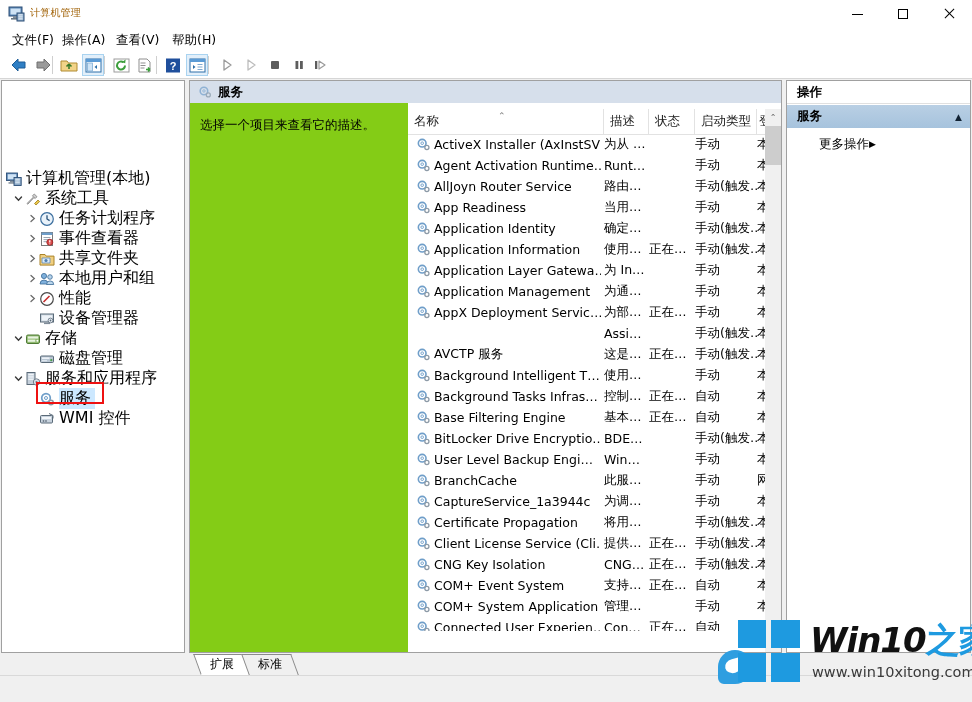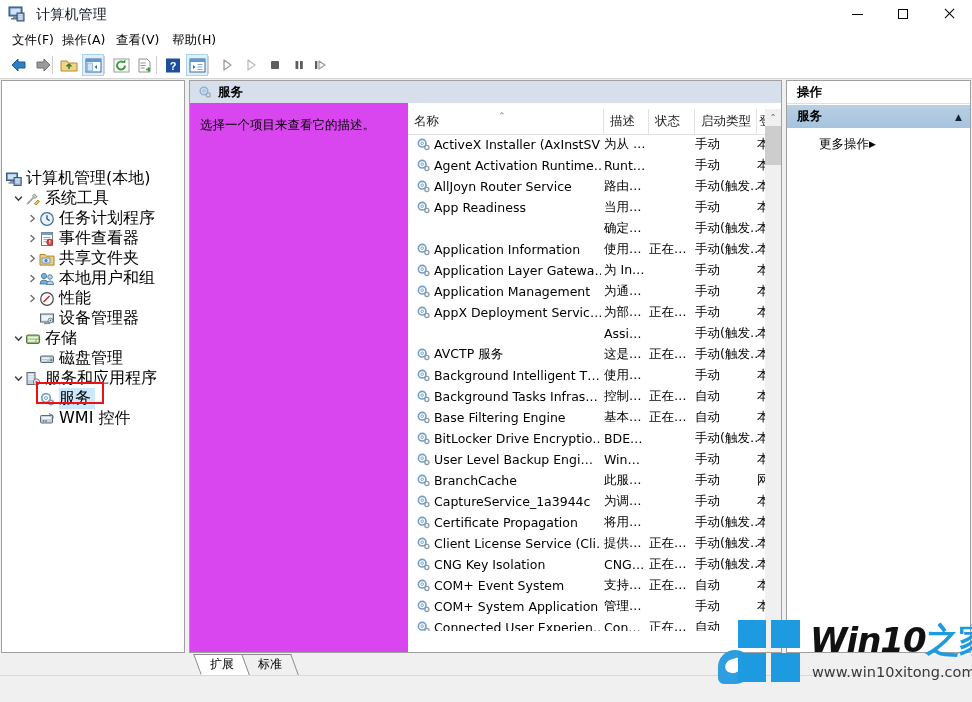--- a/index.html
+++ b/index.html
@@ -14,21 +14,21 @@
 
   
   .titlebar{
     position:absolute;left:0;top:0;width:972px;height:28px;
     background:#ffffff;border-bottom:1px solid #ffffff;
   }
   .title-icon{
     position:absolute;left:8px;top:5px;width:18px;height:18px;
   }
   .title-text{
-    position:absolute;left:36px;top:6px;font-size:14px;color:#0f172a;
+    position:absolute;left:30px;top:6px;font-size:10px;color:#a16207;
     white-space:nowrap;letter-spacing:.2px;
   }
   .wbtn{
     position:absolute;top:0;width:46px;height:28px;
     display:flex;align-items:center;justify-content:center;cursor:default;
   }
   .wb-min{left:834px;}
   .wb-max{left:880px;}
   .wb-cls{left:926px;}
   .glyph-min{width:11px;height:1px;background:#000;}
@@ -93,21 +93,21 @@
     position:absolute;left:189px;top:1px;width:593px;height:573px;
     background:#ffffff;border:1px solid #a0a0a0;box-sizing:border-box;overflow:hidden;
   }
   .mid-head{
     position:absolute;left:0;top:0;width:591px;height:22px;
     background:#d6dfeb;display:flex;align-items:center;
   }
   .mid-head .hico{width:14px;height:14px;margin:0 6px 0 8px;}
   .mid-head .htxt{font-size:12.5px;color:#000;font-weight:bold;}
   .desc-pane{
-    position:absolute;left:0;top:22px;width:218px;height:549px;background:#d946ef;
+    position:absolute;left:0;top:22px;width:218px;height:549px;background:#84cc16;
   }
   .desc-text{position:absolute;left:10px;top:14px;font-size:12.5px;color:#000;}
 
   .list-pane{
     position:absolute;left:218px;top:22px;width:373px;height:549px;background:#ffffff;
   }
   .list-round{
     position:absolute;left:0;top:0;width:373px;height:12px;background:#ffffff;
     border-top-left-radius:8px;
   }
@@ -609,20 +609,28 @@
                   <circle cx="11.6" cy="11.2" r="2.2" fill="none" stroke="#8c9aa7" stroke-width="1.4"></circle>
                 </svg>
                 <span>App Readiness</span>
               </span>
               <span class="cell c-desc">当用…</span>
               <span class="cell c-stat"></span>
               <span class="cell c-strt">手动</span>
               <span class="cell c-logon">本</span>
             </div>
           <div class="row" style="top:84px">
+              <span class="cell c-name">
+                <svg class="svc-ico" viewBox="0 0 16 16">
+                  <circle cx="6.6" cy="6.6" r="4.1" fill="none" stroke="#6f9ec9" stroke-width="1.7"></circle>
+                  <circle cx="6.6" cy="6.6" r="1.4" fill="#ffffff" stroke="#6f9ec9" stroke-width="1"></circle>
+                  <circle cx="11.6" cy="11.2" r="2.2" fill="none" stroke="#8c9aa7" stroke-width="1.4"></circle>
+                </svg>
+                <span>Application Identity</span>
+              </span>
               <span class="cell c-desc">确定…</span>
               <span class="cell c-stat"></span>
               <span class="cell c-strt">手动(触发…</span>
               <span class="cell c-logon">本</span>
             </div>
           <div class="row" style="top:105px">
               <span class="cell c-name">
                 <svg class="svc-ico" viewBox="0 0 16 16">
                   <circle cx="6.6" cy="6.6" r="4.1" fill="none" stroke="#6f9ec9" stroke-width="1.7"></circle>
                   <circle cx="6.6" cy="6.6" r="1.4" fill="#ffffff" stroke="#6f9ec9" stroke-width="1"></circle>

